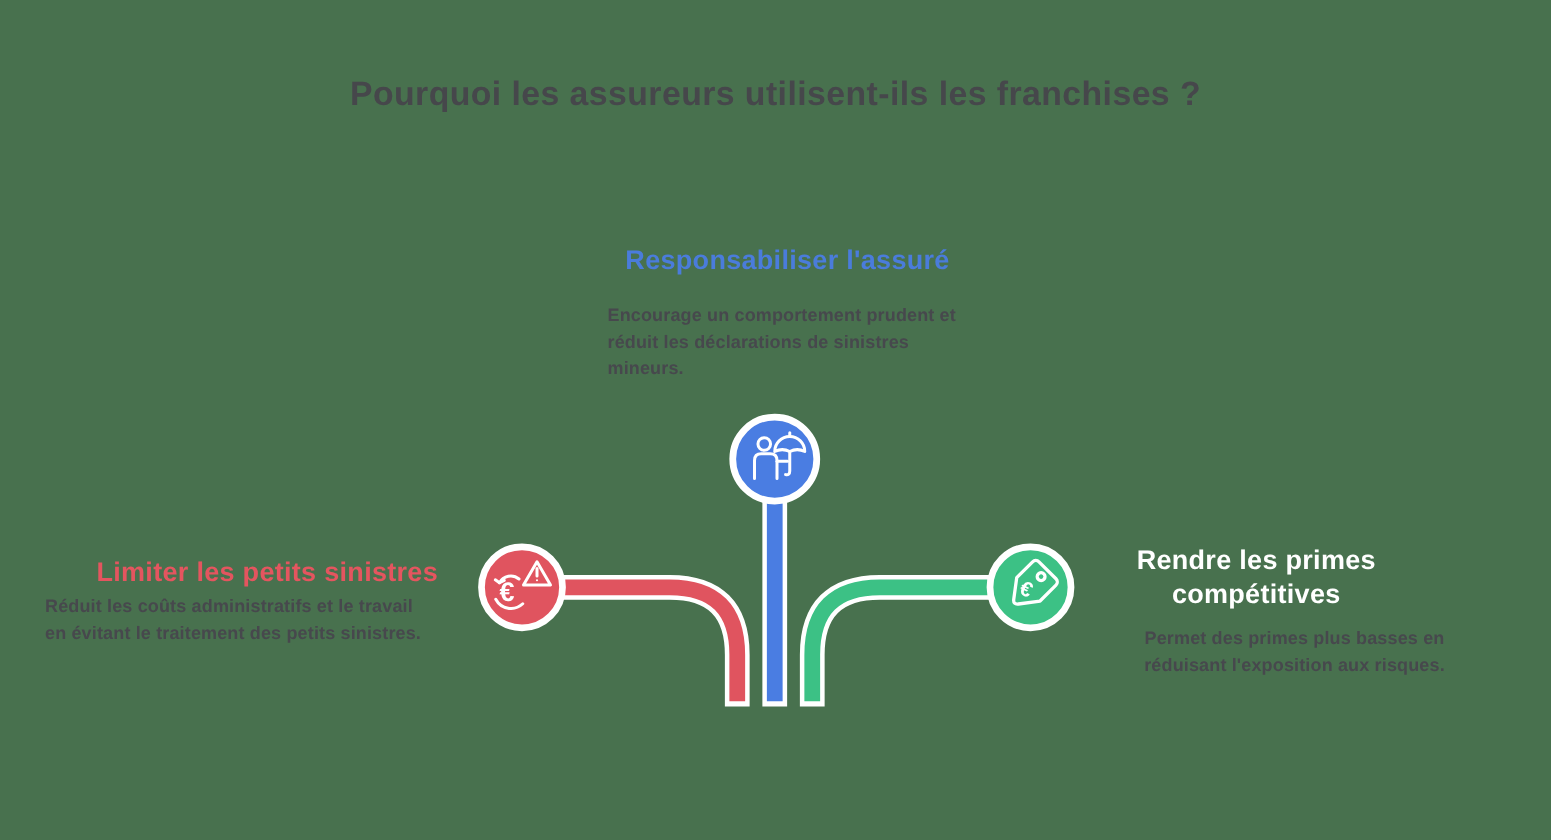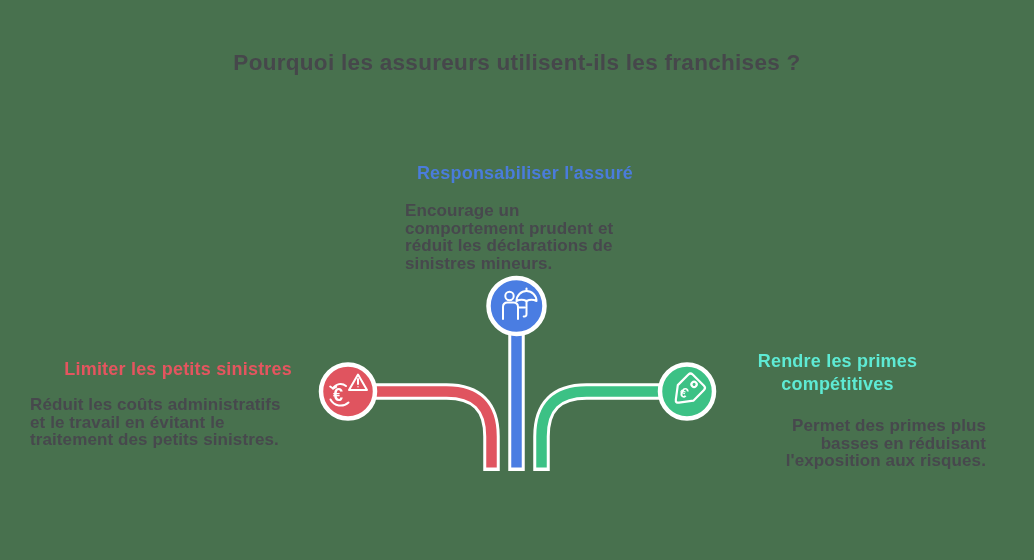--- a/index.html
+++ b/index.html
@@ -17,30 +17,30 @@
     color:#46474b;
   }
   .heading{
     position:absolute;
     font-size:18px;font-weight:800;letter-spacing:.2px;
     line-height:23px;
     text-align:center;
   }
   .body-text{
     position:absolute;
-    font-size:17px;font-weight:600;letter-spacing:.1px;
+    font-size:12px;font-weight:600;letter-spacing:.1px;
     line-height:17.5px;
     color:#47484d;
   }
   .h-blue{left:405px;top:162px;width:240px;color:#4a7cdb;}
   .b-blue{left:405px;top:202px;width:238px;text-align:left;}
-  .h-red{right:742px;top:358px;width:280px;text-align:right;color:#e4555f;}
+  .h-red{right:742px;top:370px;width:280px;text-align:right;color:#e4555f;}
   .b-red{right:742px;top:396px;width:262px;text-align:left;}
-  .h-green{left:740px;top:350px;width:195px;color:#5eead4;}
-  .b-green{left:740px;top:417px;width:246px;text-align:right;}
+  .h-green{left:740px;top:362px;width:195px;color:#ffffff;}
+  .b-green{left:740px;top:417px;width:246px;text-align:center;}
   svg text{font-family:"Liberation Sans","DejaVu Sans",sans-serif;}
 </style>
 </head>
 <body>
 
 <div class="canvas">
 
   <div class="title">Pourquoi les assureurs utilisent-ils les franchises ?</div>
 
   <svg width="1034" height="560" viewBox="0 0 1034 560" style="position:absolute;left:0;top:0;">

